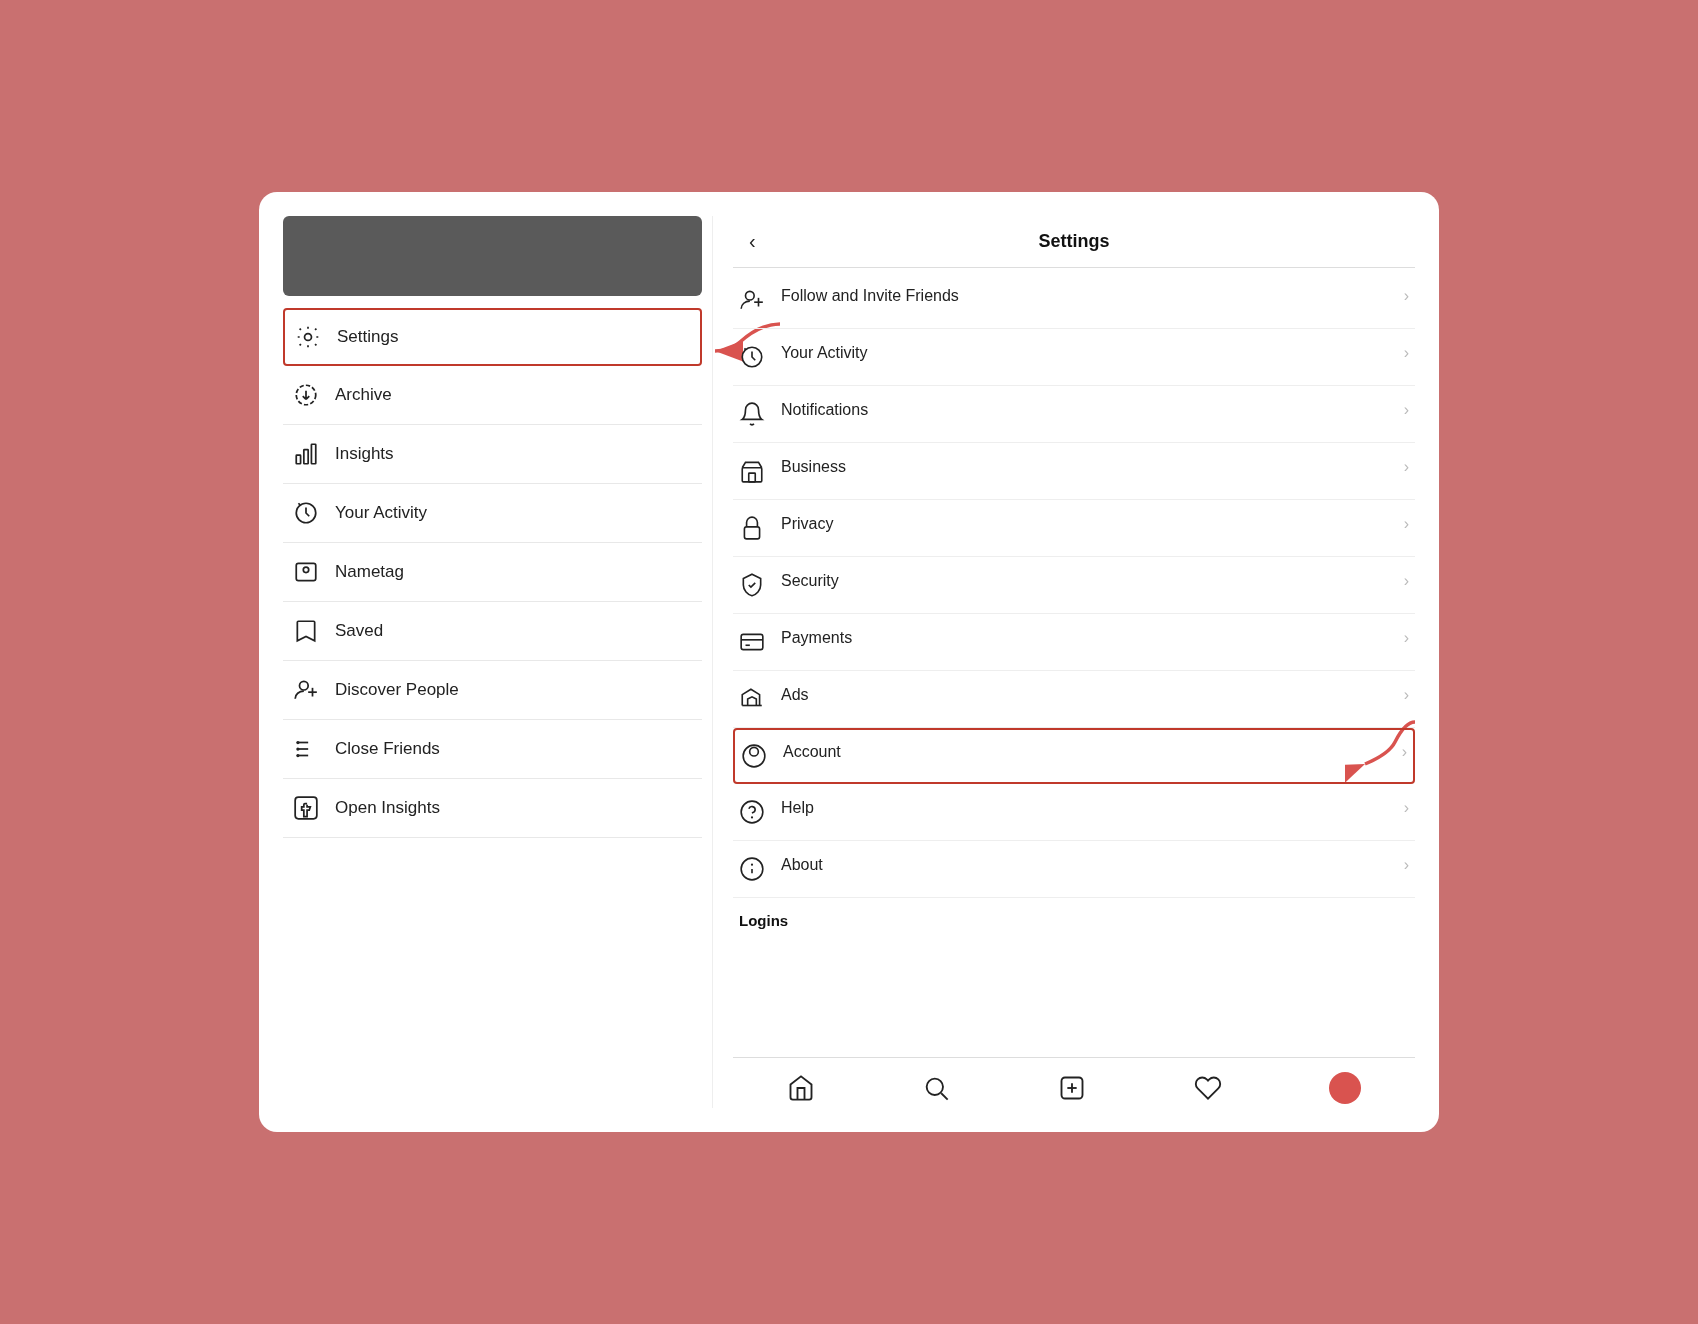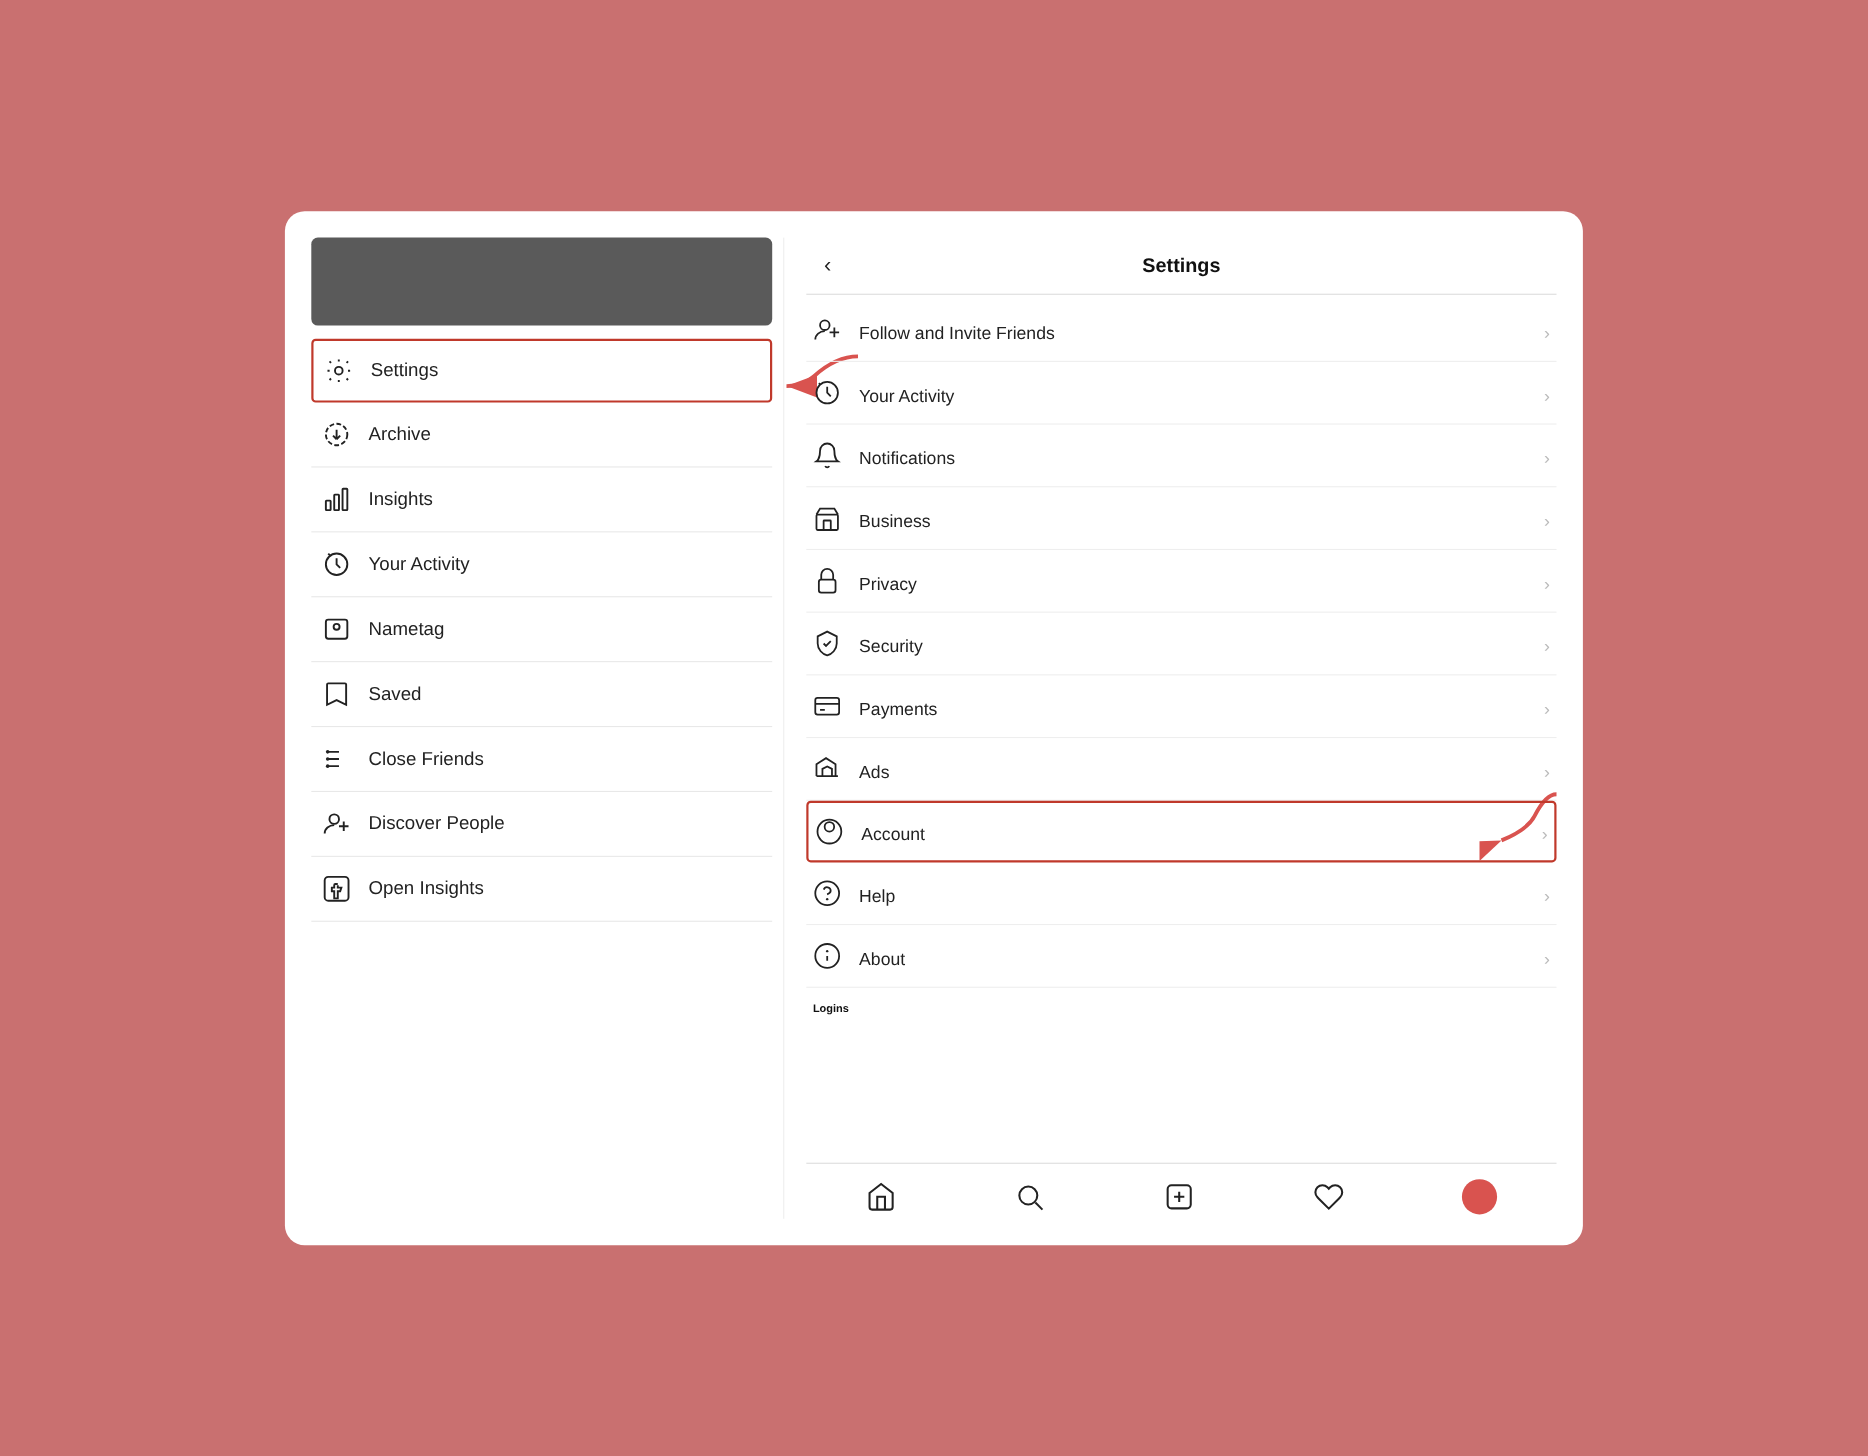--- a/index.html
+++ b/index.html
@@ -97,21 +97,21 @@
       position: absolute;
       left: 50%;
       transform: translateX(-50%);
       font-size: 18px;
       font-weight: 700;
       color: #111;
     }
 
     .right-menu-item {
       display: flex;
-      align-items: flex-end;
+      align-items: flex-start;
       gap: 16px;
       padding: 15px 6px;
       border-bottom: 1px solid #eee;
       cursor: pointer;
       position: relative;
     }
 
     .right-menu-item.highlighted {
       border: 2.5px solid #c0392b;
       border-radius: 4px;
@@ -130,21 +130,21 @@
     }
 
     .right-menu-icon {
       width: 26px;
       height: 26px;
       flex-shrink: 0;
     }
 
     .logins-label {
       padding: 14px 6px 6px;
-      font-size: 10px;
+      font-size: 15px;
       font-weight: 700;
       color: #111;
     }
 
     
     .bottom-nav {
       display: flex;
       justify-content: space-around;
       align-items: center;
       padding: 14px 0 4px;
@@ -231,38 +231,38 @@
     <div class="left-menu-item">
       <svg class="icon-svg" viewBox="0 0 24 24" fill="none" stroke="#222" stroke-width="1.6">
         <path d="M5 3h14a1 1 0 0 1 1 1v17l-8-4-8 4V4a1 1 0 0 1 1-1z"></path>
       </svg>
       <span class="item-label">Saved</span>
     </div>
 
 
     <div class="left-menu-item">
       <svg class="icon-svg" viewBox="0 0 24 24" fill="none" stroke="#222" stroke-width="1.6">
+        <circle cx="10" cy="8" r="4"></circle>
+        <path d="M2 20c0-4 3.6-7 8-7"></path>
+        <line x1="18" y1="10" x2="18" y2="18"></line>
+        <line x1="14" y1="14" x2="22" y2="14"></line>
+      </svg>
+      <span class="item-label">Discover People</span>
+    </div>
+
+    <div class="left-menu-item">
+      <svg class="icon-svg" viewBox="0 0 24 24" fill="none" stroke="#222" stroke-width="1.6">
         <line x1="4" y1="6" x2="14" y2="6"></line>
         <line x1="4" y1="12" x2="14" y2="12"></line>
         <line x1="4" y1="18" x2="14" y2="18"></line>
         <circle cx="4.5" cy="6" r="1.5" fill="#222" stroke="none"></circle>
         <circle cx="4.5" cy="12" r="1.5" fill="#222" stroke="none"></circle>
         <circle cx="4.5" cy="18" r="1.5" fill="#222" stroke="none"></circle>
       </svg>
       <span class="item-label">Close Friends</span>
-    </div>
-
-    <div class="left-menu-item">
-      <svg class="icon-svg" viewBox="0 0 24 24" fill="none" stroke="#222" stroke-width="1.6">
-        <circle cx="10" cy="8" r="4"></circle>
-        <path d="M2 20c0-4 3.6-7 8-7"></path>
-        <line x1="18" y1="10" x2="18" y2="18"></line>
-        <line x1="14" y1="14" x2="22" y2="14"></line>
-      </svg>
-      <span class="item-label">Discover People</span>
     </div>
 
     <div class="left-menu-item">
       <svg class="icon-svg" viewBox="0 0 24 24" fill="none" stroke="#222" stroke-width="1.6">
         <rect x="2" y="2" width="20" height="20" rx="3"></rect>
         <path d="M13 8h-2a1 1 0 0 0-1 1v2H8v3h2v6h3v-6h2l1-3h-3V9"></path>
       </svg>
       <span class="item-label">Open Insights</span>
     </div>
   </div>

